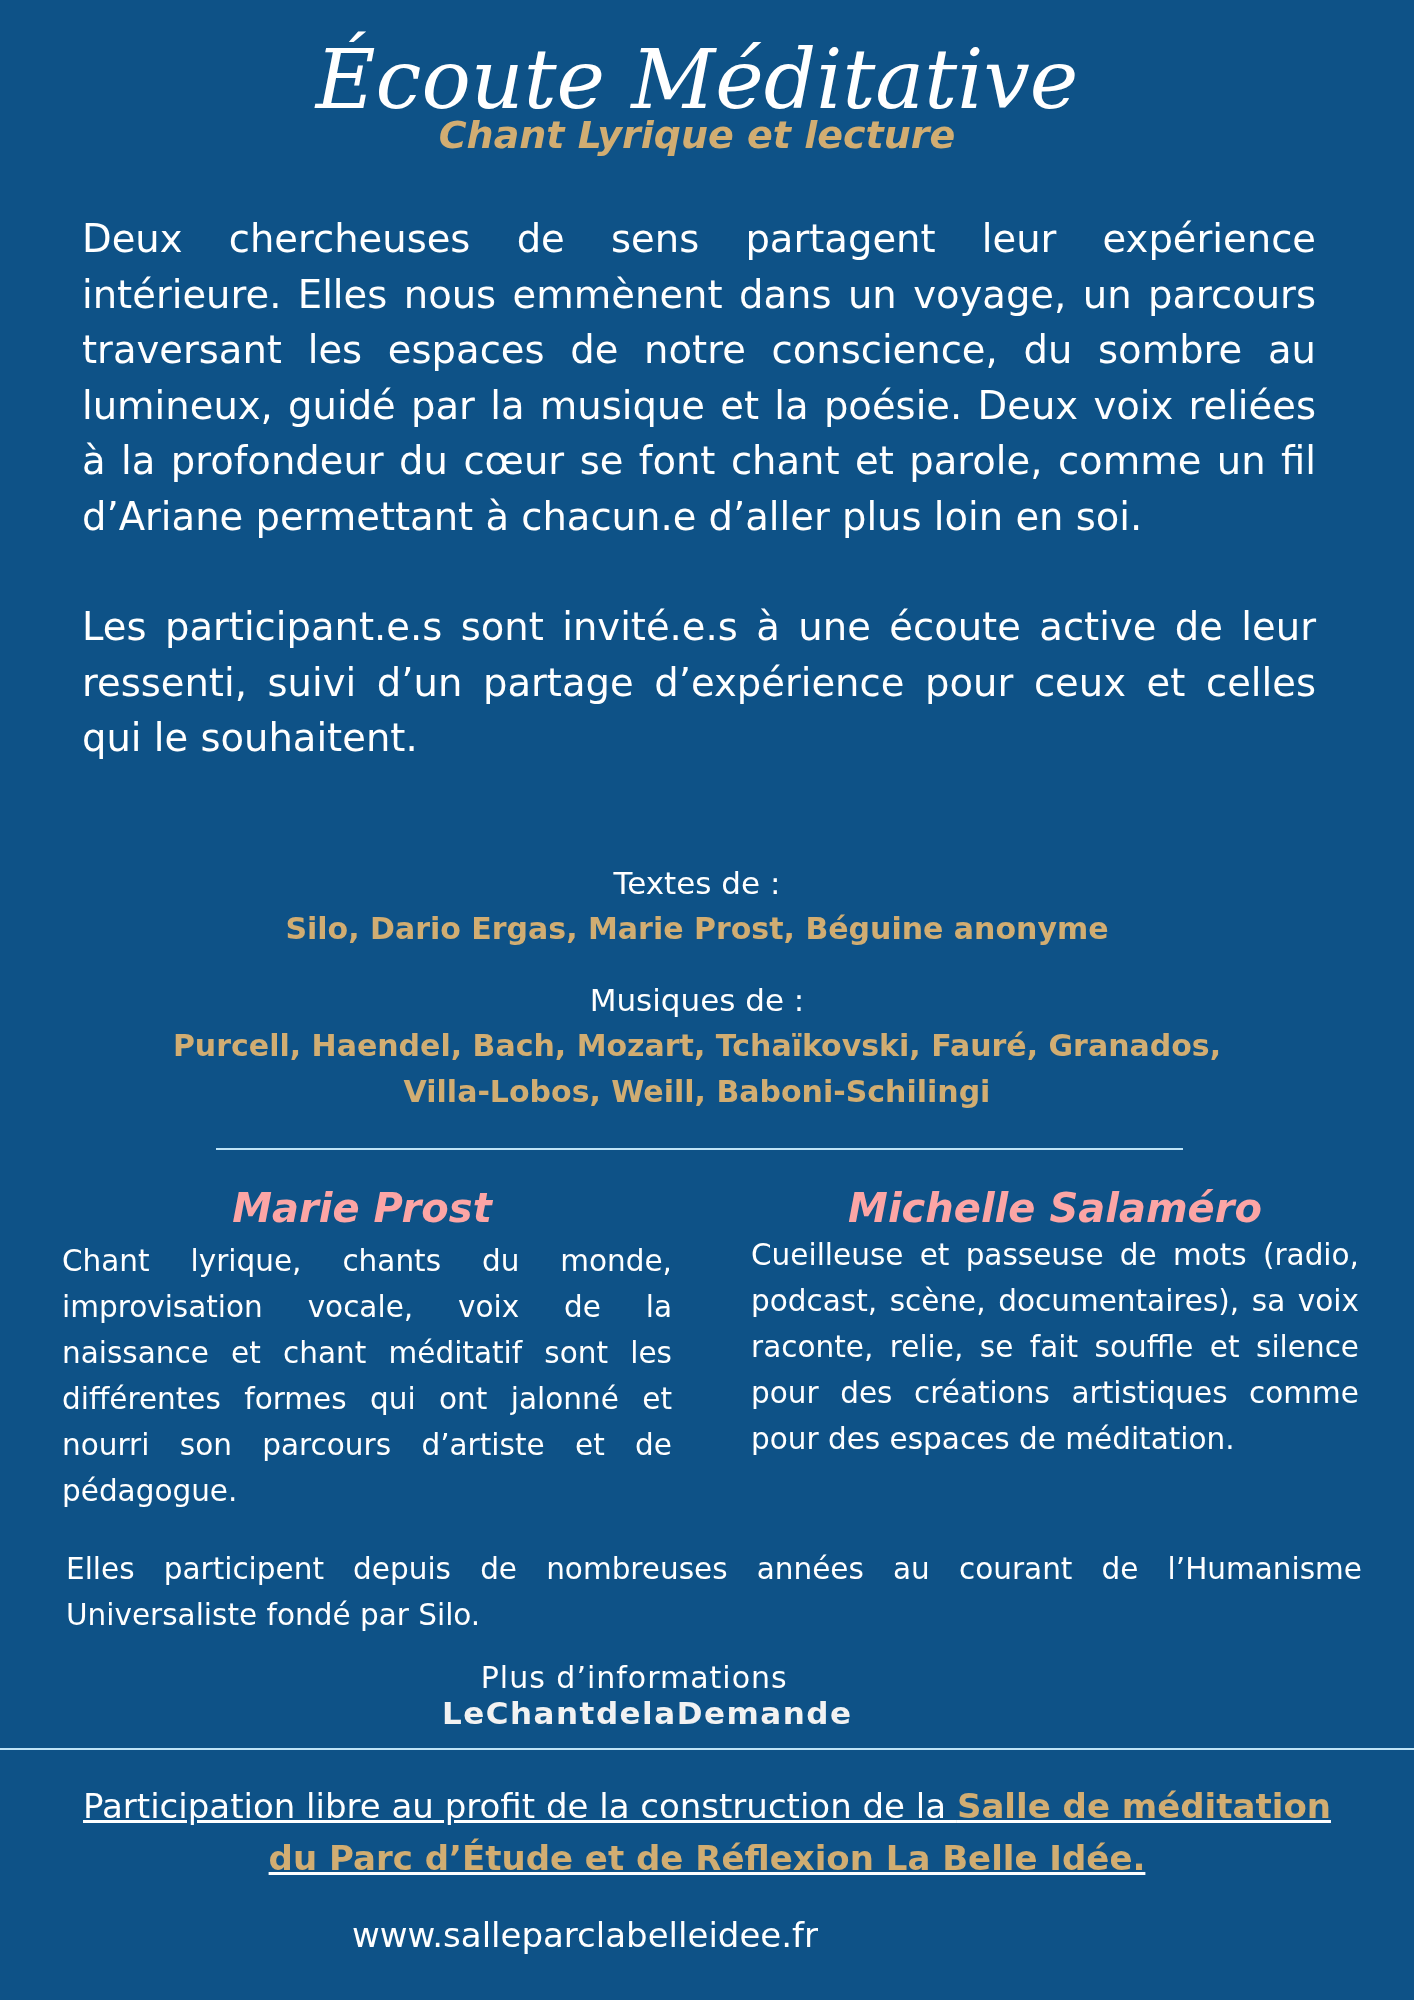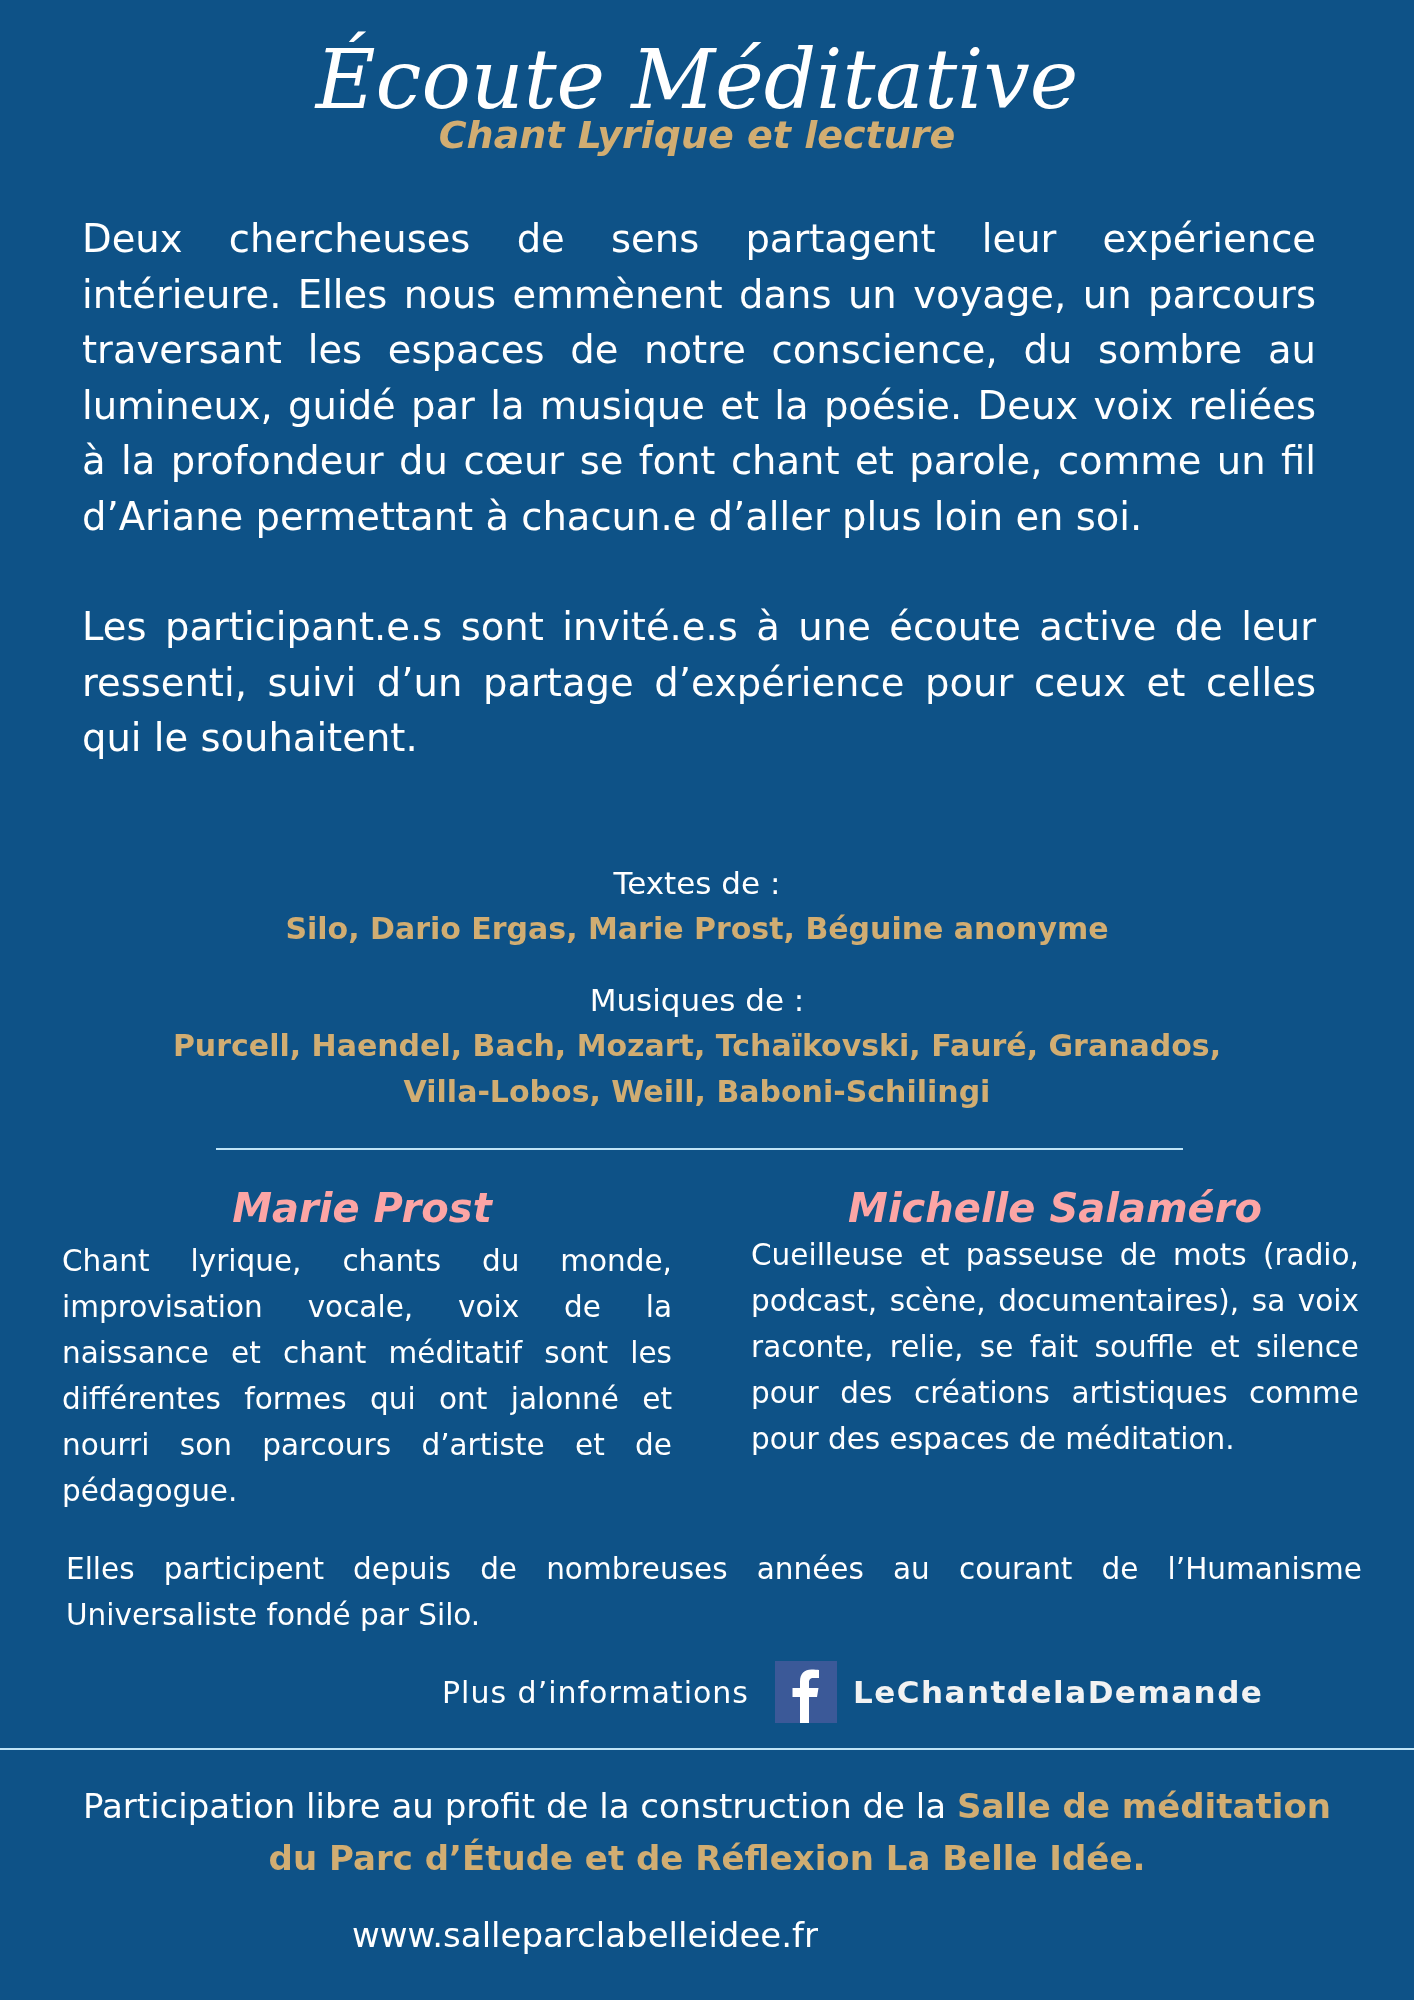--- a/index.html
+++ b/index.html
@@ -49,29 +49,29 @@
     font-style: italic; font-weight: bold; font-size: 40px; line-height: 48px;
     color: #fca5a5; text-align: center;
   }
   .bio-text {
     font-size: 29.5px; line-height: 46px; text-align: justify; text-align-last: left;
   }
   .elles {
     left: 66px; width: 1296px; top: 1546px;
     font-size: 29.5px; line-height: 46px; text-align: justify; text-align-last: left;
   }
-  .more { left: 442px; top: 1660px; height: 64px; display: flex; align-items: center; }
+  .more { left: 442px; top: 1660px; height: 64px; display: flex; align-items: center; flex-direction: column; }
   .more-label { font-size: 30px; letter-spacing: 1px; margin-right: 26px; }
   .fb-icon {
     width: 62px; height: 62px; background: #3b5998; position: relative; overflow: hidden;
     margin-right: 16px;
   }
   .fb-handle { font-size: 31px; font-weight: bold; letter-spacing: 1.5px; color: #f2f2f2; }
   .sep2 { left: 0; width: 1414px; top: 1748px; height: 2px; background: #bfe4f7; }
-  .footer { left: 0; width: 1414px; top: 1780px; text-align: center; font-size: 34px; line-height: 52px; }
+  .footer { left: 0; width: 1414px; top: 1780px; text-align: center; font-size: 34px; line-height: 52px; text-decoration: underline; }
   .gold { color: #d1ad72; font-weight: bold; }
   .url { left: 0; width: 1170px; top: 1910px; text-align: center; font-size: 34px; line-height: 50px; }
 </style>
 </head>
 <body>
 
 <div class="abs title">Écoute Méditative</div>
 <div class="abs subtitle">Chant Lyrique et lecture</div>
 
 <div class="abs intro">

